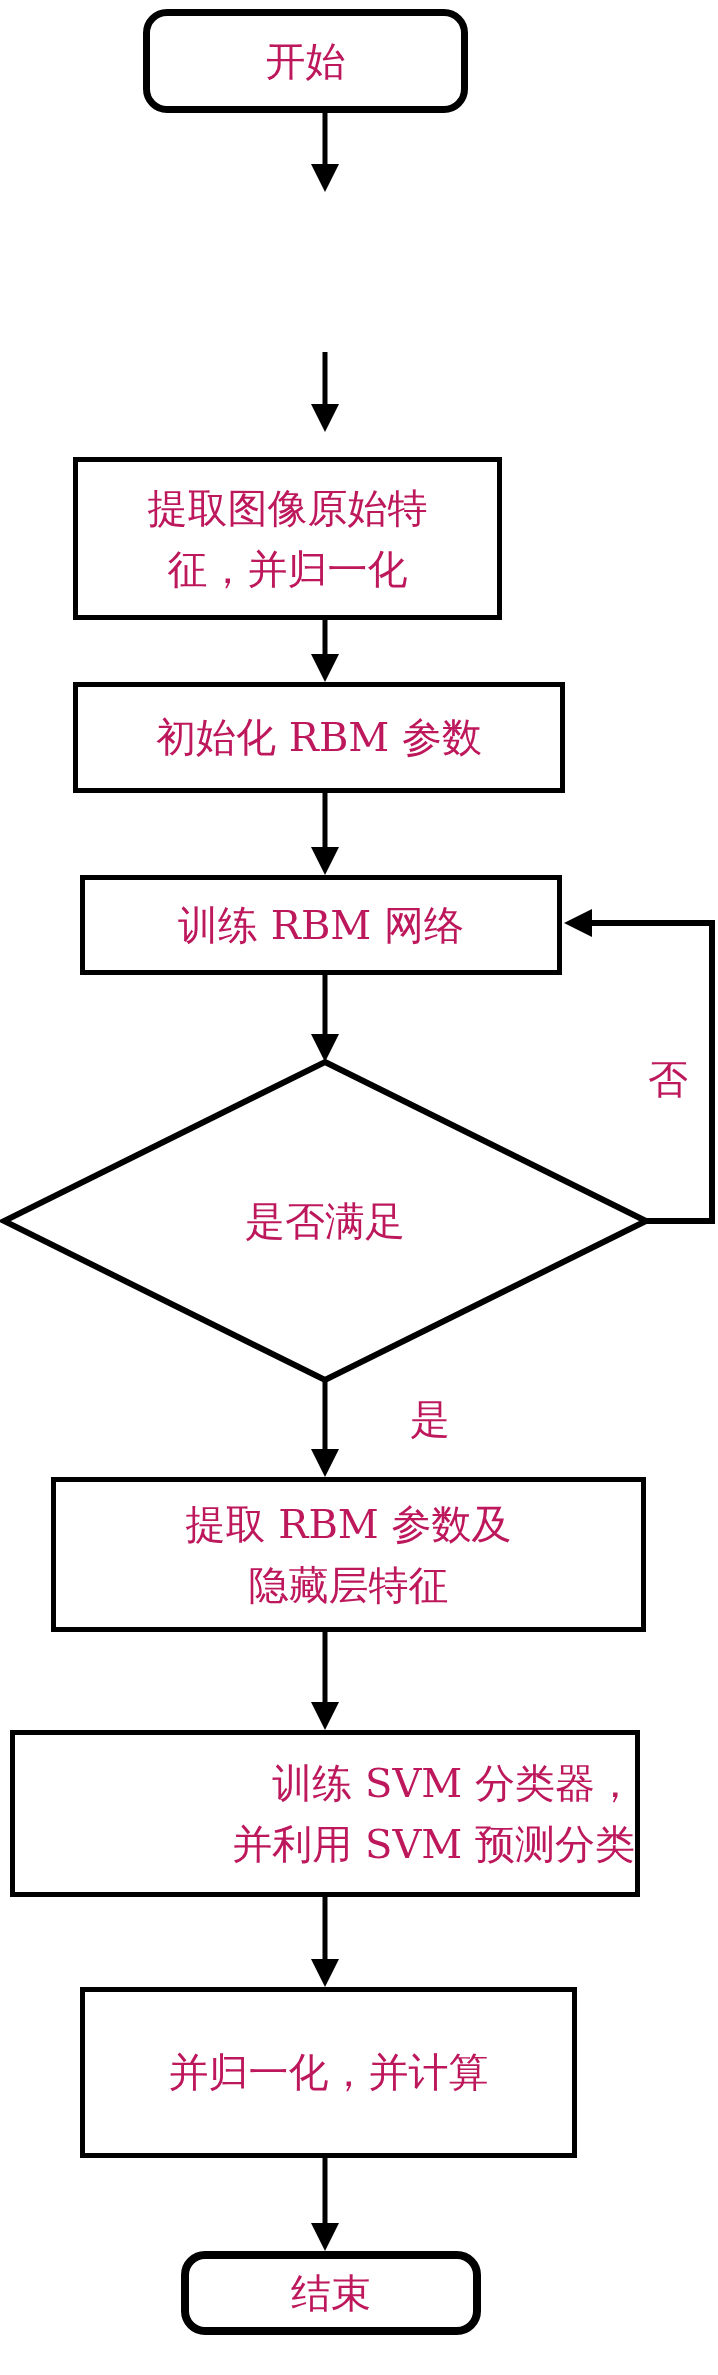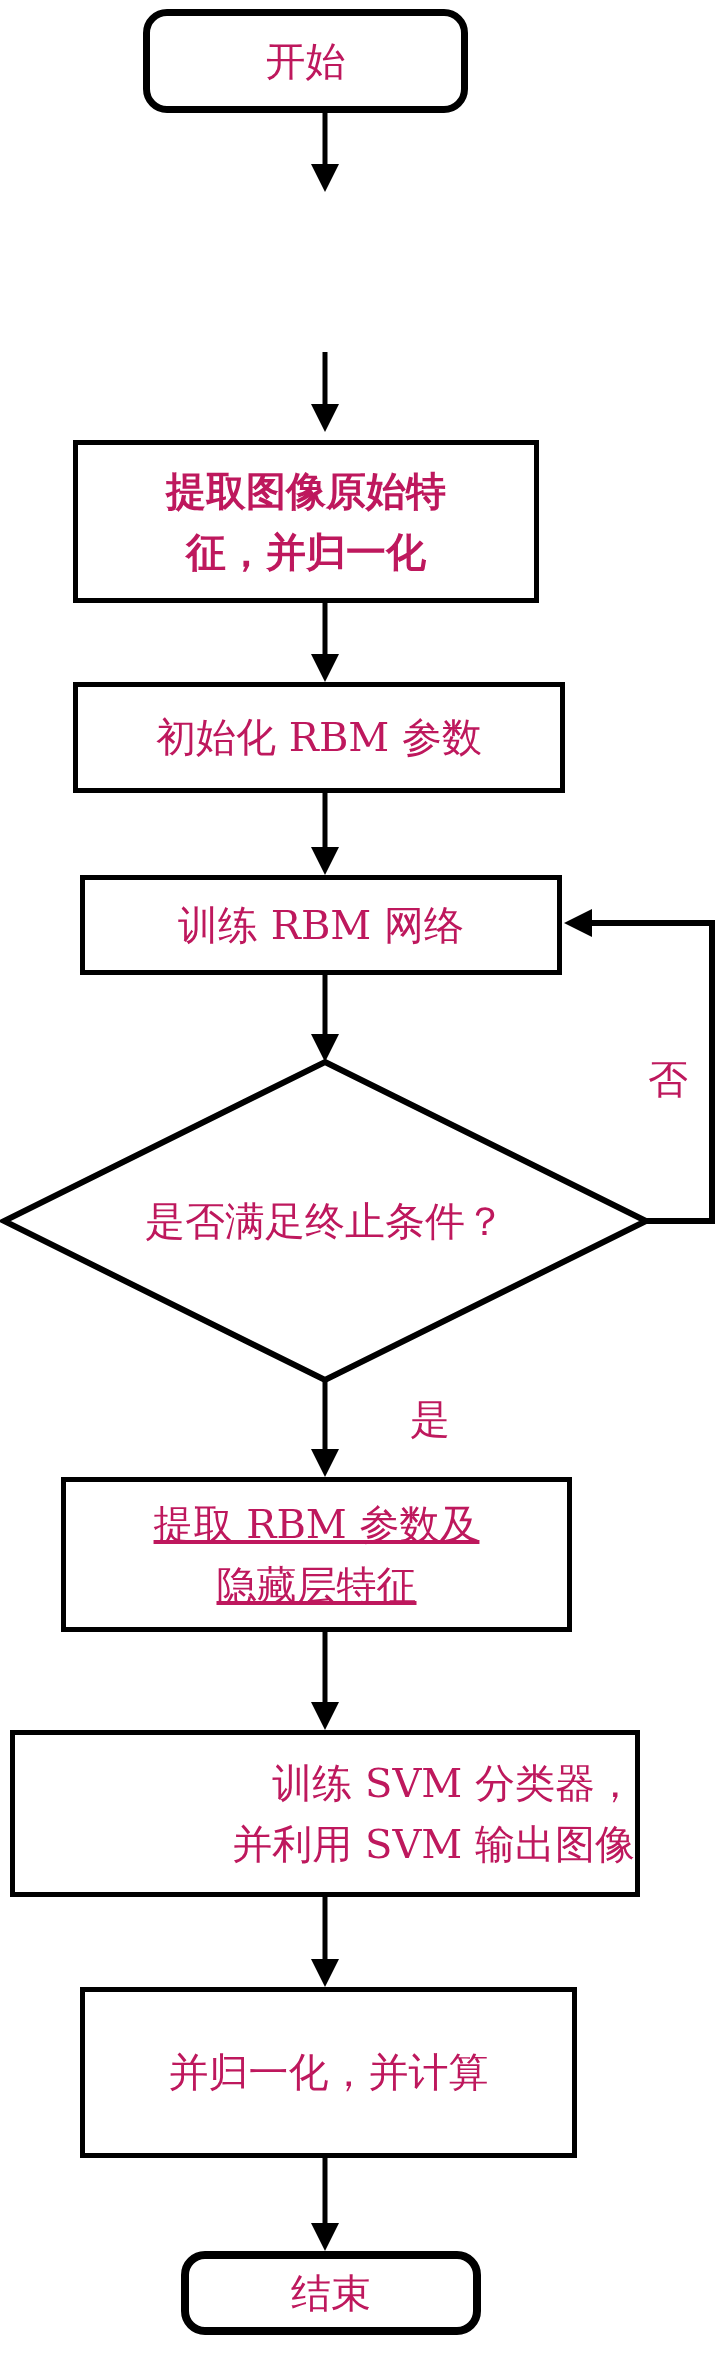--- a/index.html
+++ b/index.html
@@ -47,25 +47,25 @@
     position: absolute;
     font-size: 40px;
     line-height: 1;
     display: flex;
     align-items: center;
     justify-content: center;
   }
   
   #n-start        { left: 143px; top: 9px;    width: 325px; height: 104px; }
   #n-filter       { left: 32px;  top: 192px;  width: 576px; height: 160px; }
-  #n-extract      { left: 73px;  top: 440px;  width: 466px; height: 163px; font-weight: bold; }
+  #n-extract      { left: 73px;  top: 457px;  width: 429px; height: 163px; }
   #n-init-rbm     { left: 73px;  top: 682px;  width: 492px; height: 111px; }
   #n-train-rbm    { left: 80px;  top: 875px;  width: 482px; height: 100px; }
   #n-decision-text{ left: 125px; top: 1140px; width: 400px; height: 162px; }
-  #n-extract-rbm  { left: 61px;  top: 1477px; width: 511px; height: 155px; text-decoration: underline; }
+  #n-extract-rbm  { left: 51px;  top: 1477px; width: 595px; height: 155px; }
   #n-train-svm    { left: 10px;  top: 1730px; width: 630px; height: 167px; align-items: flex-end; }
   #n-output       { left: 80px;  top: 1987px; width: 497px; height: 171px; }
   #n-end          { left: 181px; top: 2251px; width: 300px; height: 84px; border-width: 8px; }
   #lbl-no  { left: 636px; top: 1048px; width: 64px; height: 62px; }
   #lbl-yes { left: 398px; top: 1388px; width: 64px; height: 62px; }
 </style>
 </head>
 <body>
 
 <div class="canvas">
@@ -118,34 +118,33 @@
   <div class="node" id="n-train-rbm">
     <span>训练 RBM 网络</span>
   </div>
 
   <div class="node" id="n-init-rbm">
     <span>初始化 RBM 参数</span>
   </div>
 
   <div class="decision-text" id="n-decision-text">
     <span>是否满足</span>
-    <span>终止条件？</span>
   </div>
 
   <div class="edge-label" id="lbl-no">否</div>
   <div class="edge-label" id="lbl-yes">是</div>
 
   <div class="node" id="n-extract-rbm">
     <span>提取 RBM 参数及</span>
     <span>隐藏层特征</span>
   </div>
 
   <div class="node" id="n-train-svm">
     <span>训练 SVM 分类器，</span>
-    <span>并利用 SVM 输出图像</span>
+    <span>并利用 SVM 预测分类</span>
   </div>
 
   <div class="node" id="n-output">
     <span>并归一化，并计算</span>
   </div>
 
   <div class="node terminator" id="n-end">
     <span>结束</span>
   </div>
 

